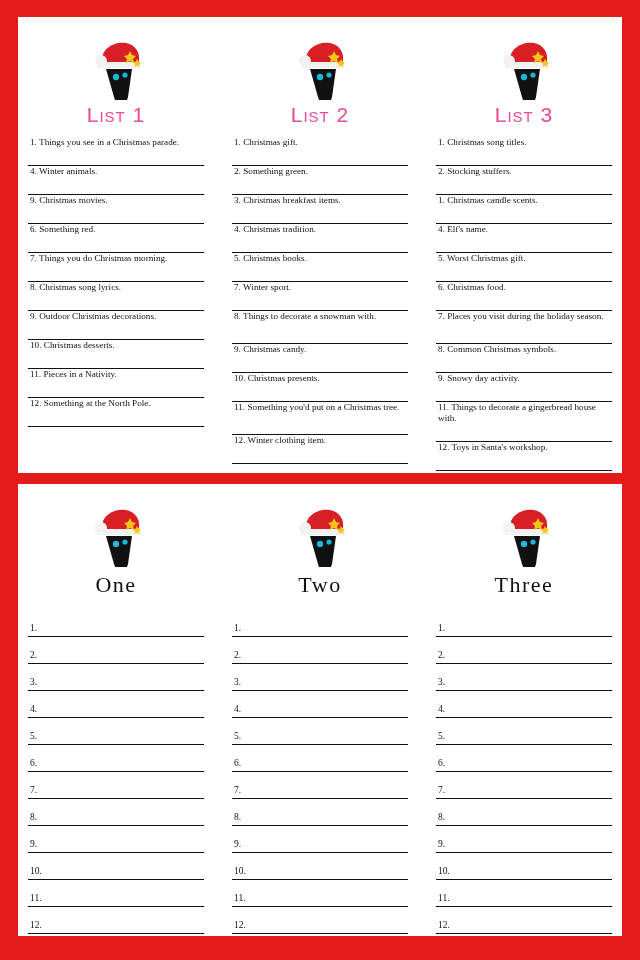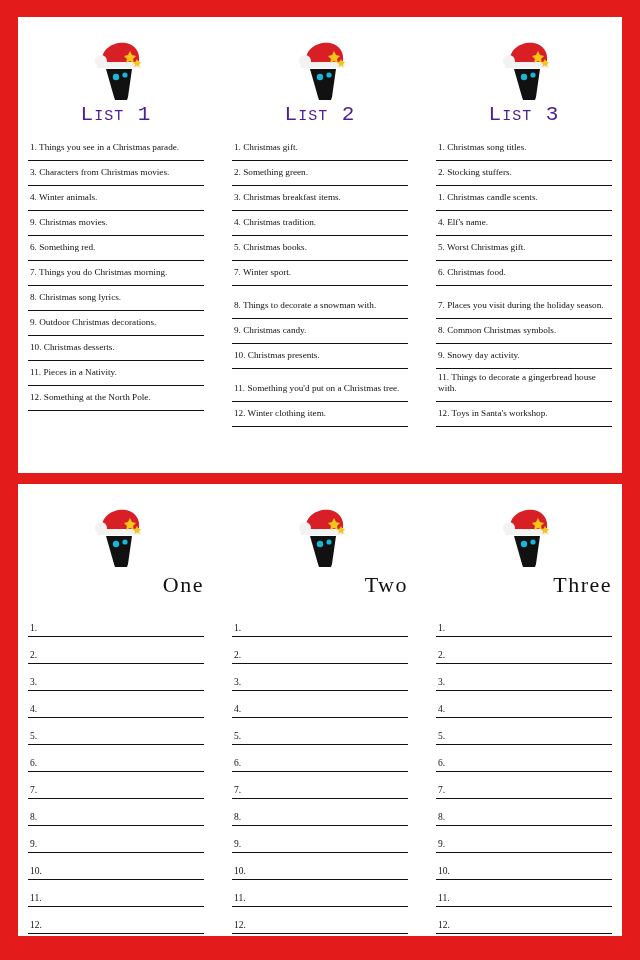--- a/index.html
+++ b/index.html
@@ -45,34 +45,34 @@
     height: 70px;
     display: flex;
     align-items: flex-end;
     justify-content: center;
   }
   .hat-wrap svg {
     display: block;
   }
   .col-title {
     text-align: center;
-    font-family: Liberation Mono, monospace;
+    font-family: Liberation Sans, sans-serif;
     font-size: 21px;
     letter-spacing: 1px;
     margin: 2px 0 10px 0;
-    color: #4c1d95;
+    color: #ec4899;
     font-variant: small-caps;
     text-transform: capitalize;
   }
   .item {
     border-bottom: 1.2px solid #111;
     min-height: 25px;
     display: flex;
-    align-items: flex-end;
-    padding: 0 2px 6px 2px;
+    align-items: flex-start;
+    padding: 0 2px 16px 2px;
     box-sizing: border-box;
   }
   .item-text {
     font-size: 9.2px;
     line-height: 11px;
     color: #111;
     font-family: "Liberation Serif", serif;
     padding-bottom: 1px;
   }
   .item.two-line {
@@ -86,21 +86,21 @@
     align-items: flex-end;
     padding: 0 2px 2px 2px;
     box-sizing: border-box;
   }
   .blank-num {
     font-size: 9.5px;
     color: #111;
     padding-bottom: 1px;
   }
   .col-title-blank {
-    text-align: right;
+    text-align: center;
     font-size: 22px;
     letter-spacing: 1.5px;
     margin: 4px 0 12px 0;
     color: #111;
   }
 </style>
 </head>
 <body>
 
 <div class="page" id="sheet-top">
@@ -118,23 +118,20 @@
           <circle cx="41" cy="36" r="2.6" fill="#19b6d9"></circle>
           <path d="M46 12 l2 4 4 1 -3 3 1 4 -4 -2 -4 2 1 -4 -3 -3 4 -1 z" fill="#f5c518"></path>
           <path d="M53 20 l1.3 2.6 2.7 .6 -2 2 .5 2.7 -2.5 -1.3 -2.5 1.3 .5 -2.7 -2 -2 2.7 -.6 z" fill="#f5c518"></path>
         </svg>
       </div>
       <div class="col-title">List 1</div>
       <div class="item">
           <span class="item-text">1. Things you see in a Christmas parade.</span>
         </div>
       <div class="item">
-          <span class="item-text">3. Characters from Christmas movies.</span>
-        </div>
-      <div class="item">
           <span class="item-text">4. Winter animals.</span>
         </div>
       <div class="item">
           <span class="item-text">9. Christmas movies.</span>
         </div>
       <div class="item">
           <span class="item-text">6. Something red.</span>
         </div>
       <div class="item">
           <span class="item-text">7. Things you do Christmas morning.</span>

